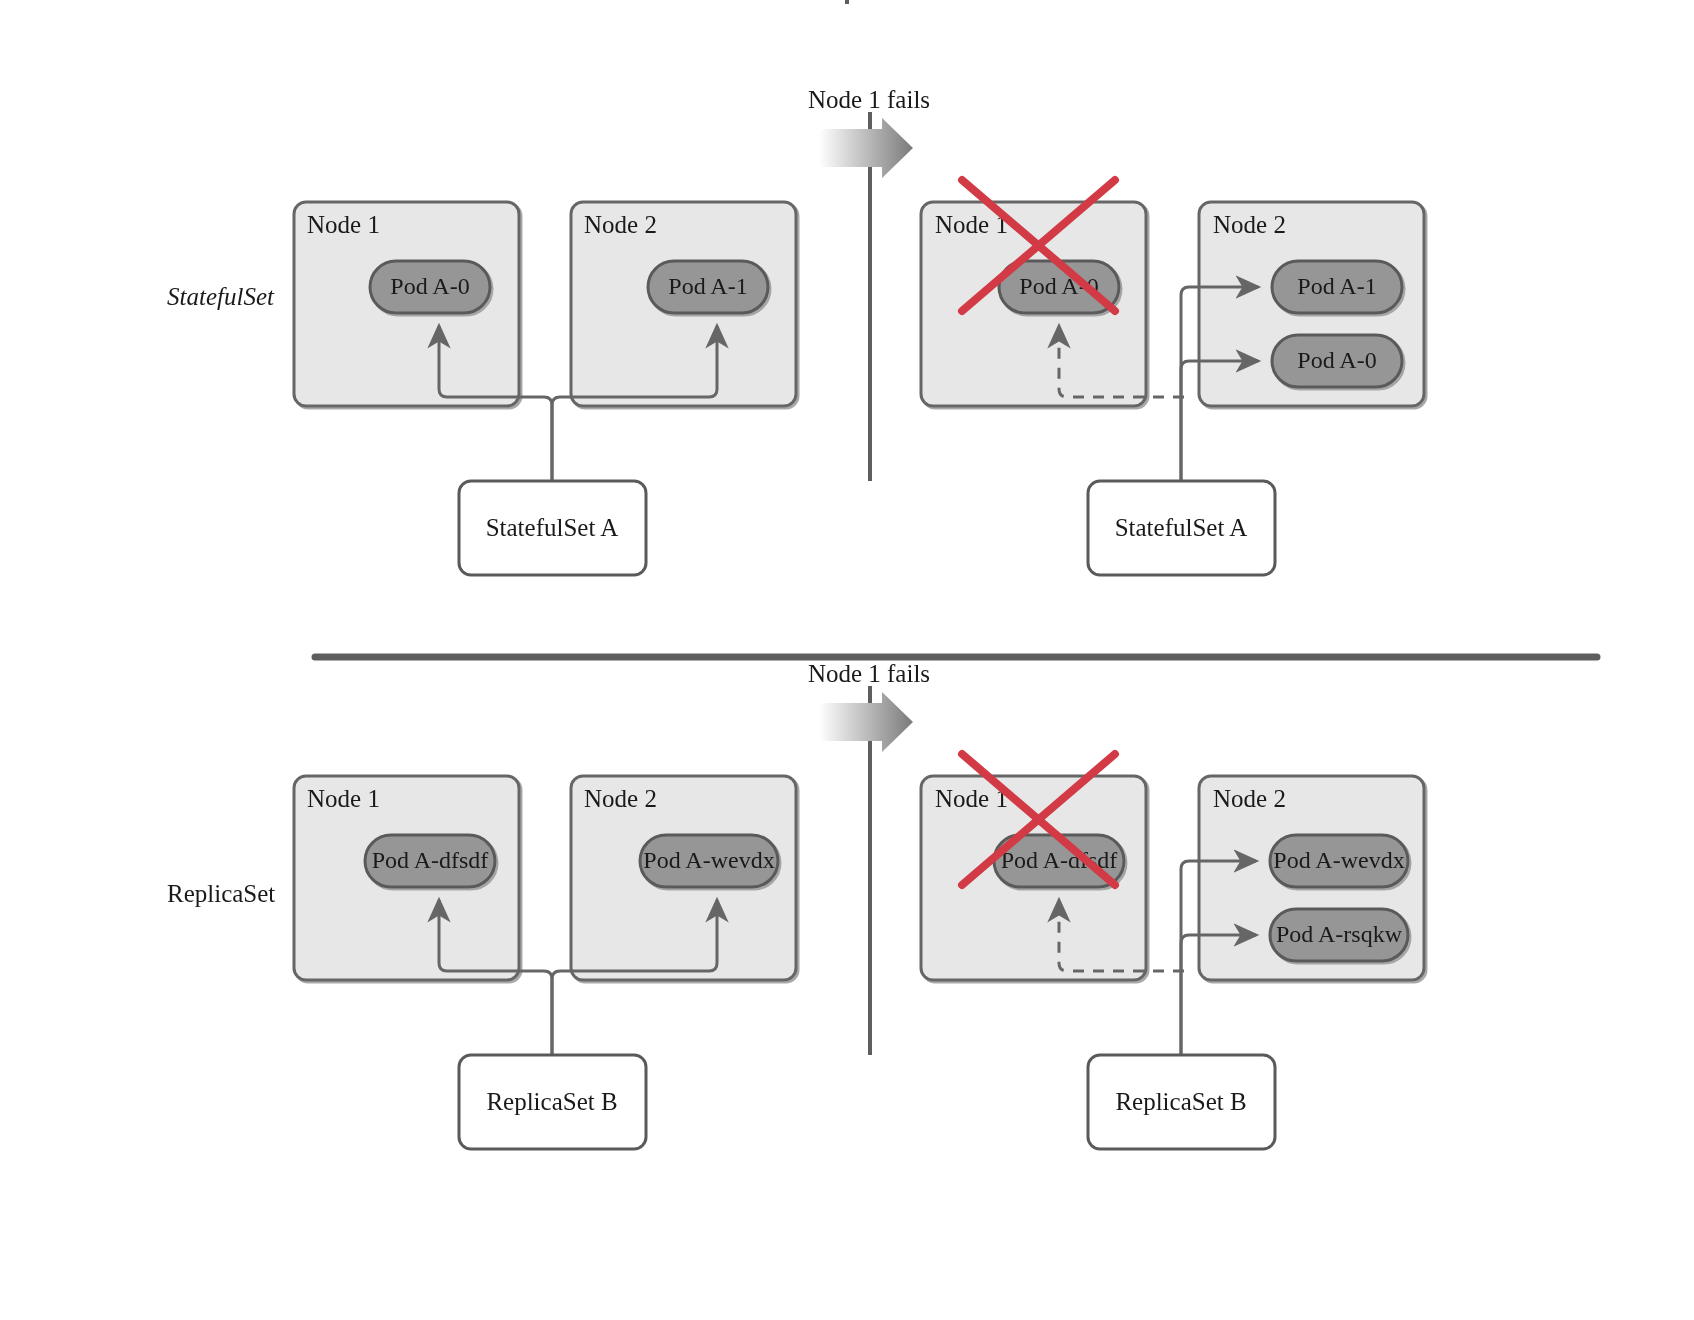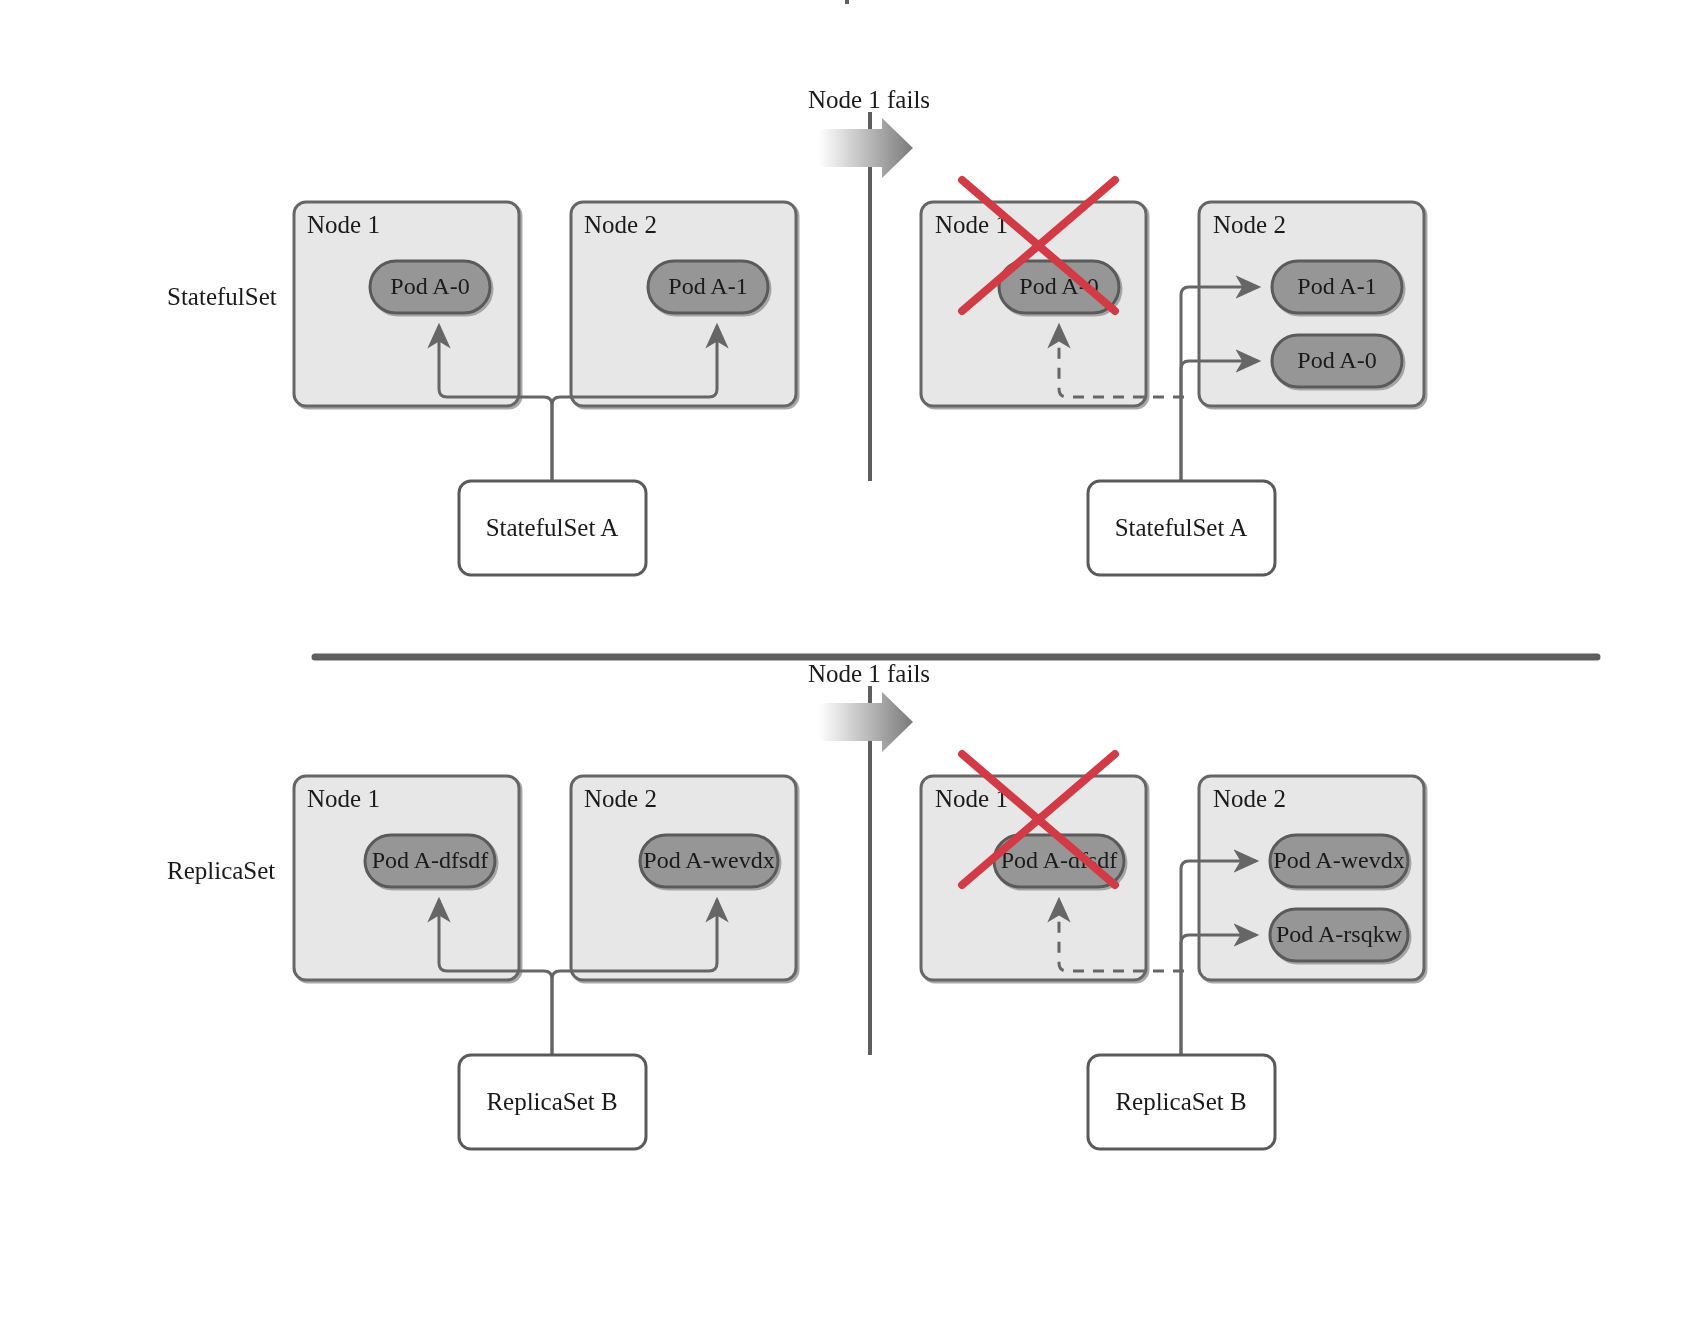--- a/index.html
+++ b/index.html
@@ -11,22 +11,22 @@
   .node-title{font-size:25px;fill:#1a1a1a;}
   .pod-text{font-size:24px;fill:#1a1a1a;}
   .ctrl-text{font-size:25px;fill:#1a1a1a;}
   .fail-text{font-size:25px;fill:#1a1a1a;}
 </style>
 </head>
 <body>
 
 <div id="stage">
 
-  <div class="row-label" style="left:167px;top:283px;">StatefulSet</div>
-  <div class="row-label" style="left:167px;top:857px;">ReplicaSet</div>
+  <div class="row-label" style="left:167px;top:283px;font-style:italic;">StatefulSet</div>
+  <div class="row-label" style="left:167px;top:880px;">ReplicaSet</div>
 
   <svg class="layer" viewBox="0 0 1694 1320">
     <defs>
       <linearGradient id="fadeArrow" x1="0" y1="0" x2="1" y2="0">
         <stop offset="0%" stop-color="#ffffff"></stop>
         <stop offset="100%" stop-color="#7a7a7a"></stop>
       </linearGradient>
       <marker id="solidArrow" markerWidth="9" markerHeight="9" refX="7.5" refY="4.5" orient="auto" markerUnits="strokeWidth">
         <path d="M0,0.6 L8.6,4.5 L0,8.4 L2.3,4.5 Z" fill="#666666"></path>
       </marker>

